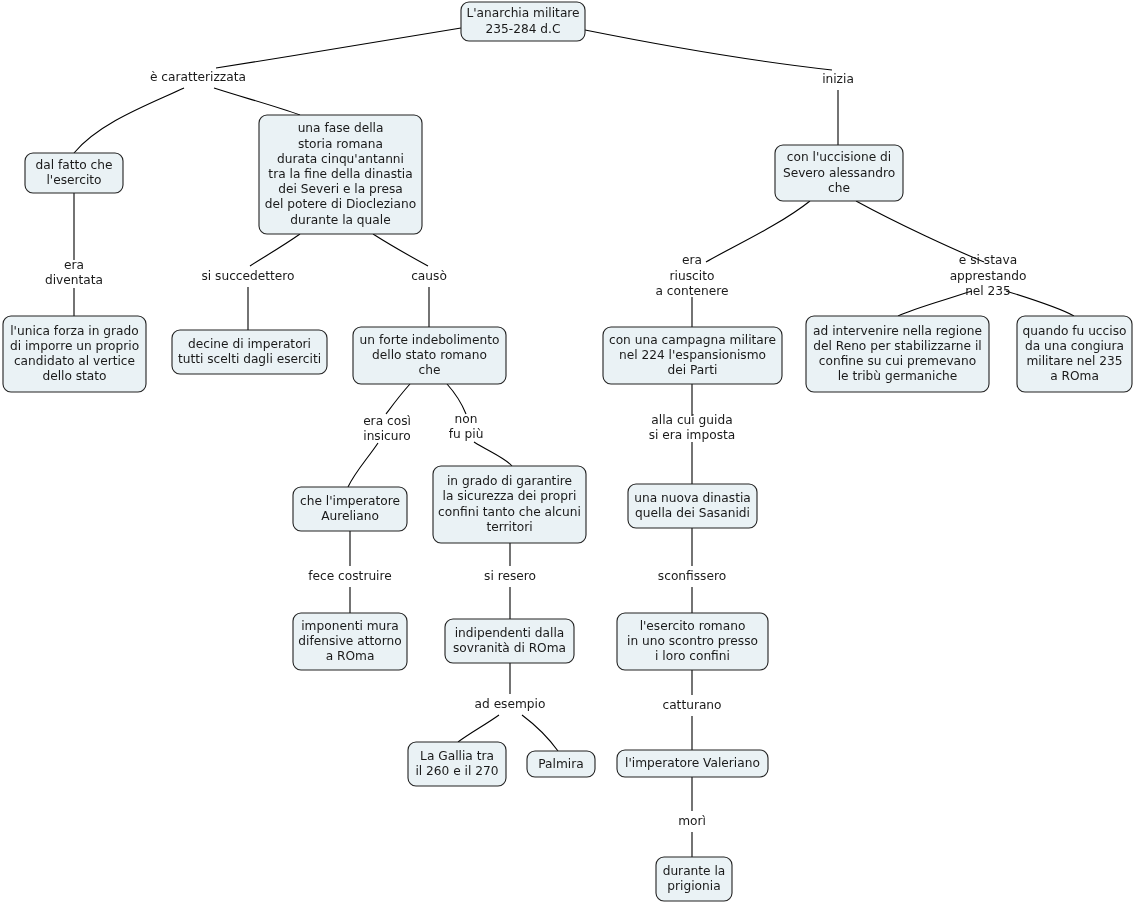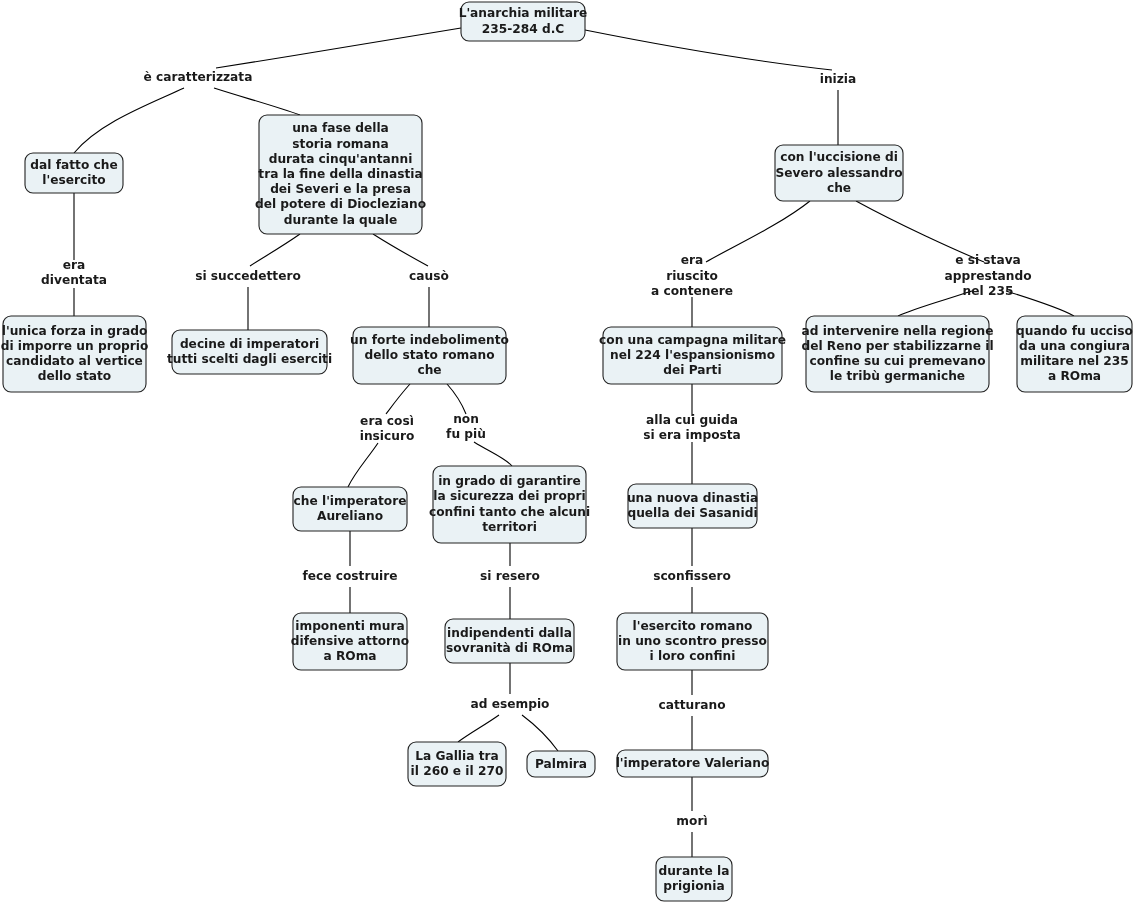--- a/index.html
+++ b/index.html
@@ -11,21 +11,20 @@
   body {
     width: 1135px;
     height: 902px;
     font-family: "DejaVu Sans", sans-serif;
     overflow: hidden;
   }
   #map-root {
     position: relative;
     width: 1135px;
     height: 902px;
-    font-weight: bold;
   }
   svg#map-svg {
     position: absolute;
     top: 0;
     left: 0;
     width: 1135px;
     height: 902px;
   }
   .edge-line {
     fill: none;

